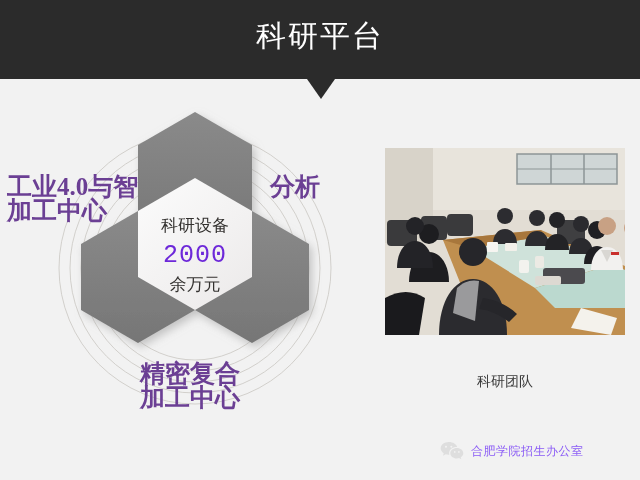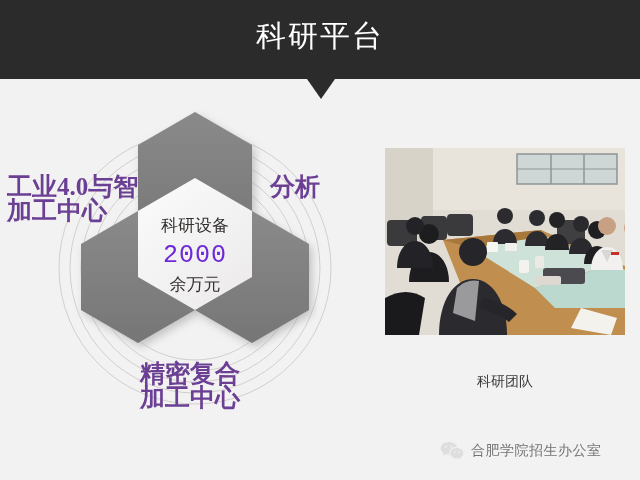--- a/index.html
+++ b/index.html
@@ -161,23 +161,23 @@
     display: flex;
     align-items: center;
     gap: 7px;
   }
   #wechat-icon {
     width: 24px;
     height: 20px;
     flex: 0 0 auto;
   }
   #footer-text {
-    color: #737373;
+    color: #8b5cf6;
     font-family: Liberation Serif, serif;
-    font-size: 14px;
+    font-size: 12px;
     letter-spacing: 0.5px;
     white-space: nowrap;
   }
 </style>
 </head>
 <body>
 
 <div id="slide">
 
   <div id="header-bar"></div>

